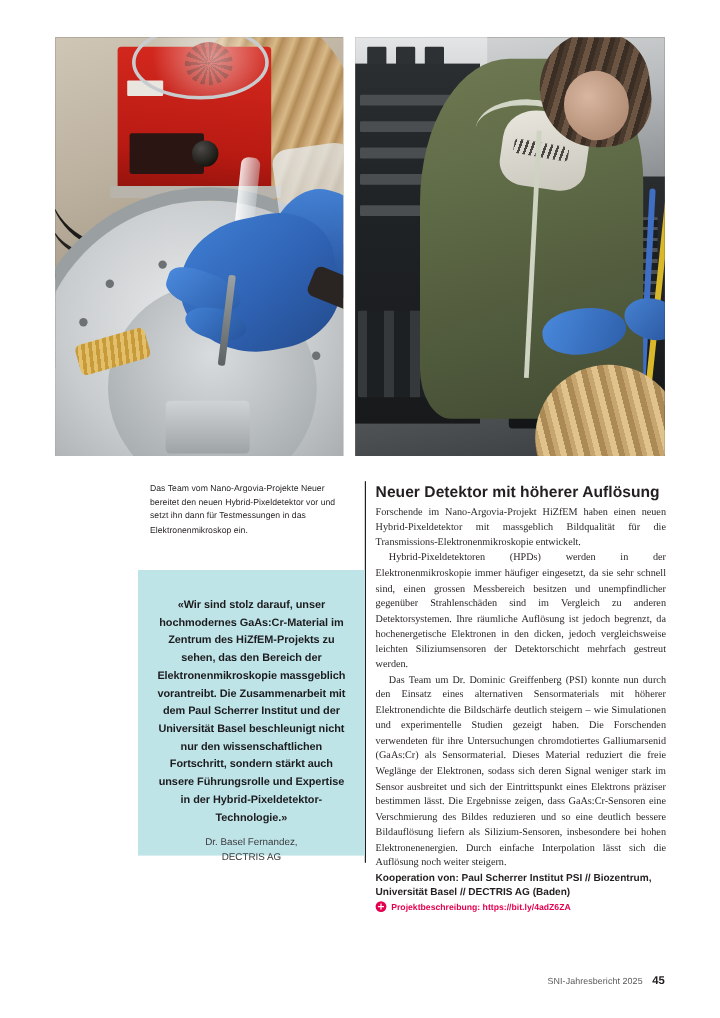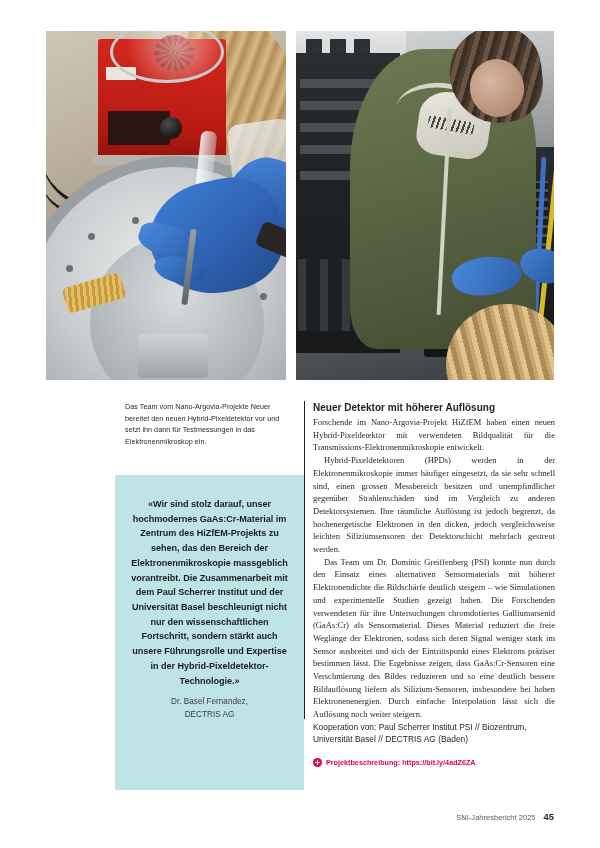--- a/index.html
+++ b/index.html
@@ -409,21 +409,21 @@
     line-height: 1.62;
     color: #231f20;
     letter-spacing: .005em;
   }
 
   .quote-box {
     position: absolute;
     left: 115px;
     top: 475px;
     width: 189px;
-    height: 315px;
+    height: 238px;
     background: #bfe4e8;
   }
   .quote-inner {
     padding: 22px 16px 0 16px;
     text-align: center;
   }
   .quote-text {
     font-size: 9.1px;
     line-height: 1.62;
     font-weight: bold;
@@ -442,51 +442,51 @@
     color: #3a3a3c;
   }
 
   .col-right {
     position: absolute;
     left: 313px;
     top: 401px;
     width: 242px;
   }
   .sub-head {
-    font-size: 10px;
+    font-size: 13px;
     font-weight: bold;
     color: #231f20;
     line-height: 1.35;
     margin: 0 0 1.5px 0;
     letter-spacing: .002em;
   }
   .body-p {
     font-family: "Liberation Serif", serif;
     font-size: 8.5px;
     line-height: 1.495;
     color: #231f20;
     text-align: justify;
     margin: 0;
     hyphens: auto;
   }
   .body-p.indent { text-indent: 11px; }
 
   .coop {
     font-size: 8.4px;
-    font-weight: normal;
+    font-weight: bold;
     line-height: 1.42;
     color: #231f20;
     margin-top: 1px;
   }
 
   .link-row {
     display: flex;
     align-items: flex-start;
     gap: 4px;
-    margin-top: 12px;
+    margin-top: 1px;
   }
   .link-icon {
     flex: 0 0 auto;
     width: 9px; height: 9px;
     border-radius: 50%;
     background: #e5004f;
     position: relative;
     margin-top: .5px;
   }
   .link-icon::before,
@@ -617,21 +617,21 @@
   <div class="quote-box">
     <div class="quote-inner">
       <div class="quote-text">«Wir sind stolz darauf, unser hochmodernes GaAs:Cr-Material im Zentrum des HiZfEM-Projekts zu sehen, das den Bereich der Elektronenmikroskopie massgeblich vorantreibt. Die Zusammenarbeit mit dem Paul Scherrer Institut und der Universität Basel beschleunigt nicht nur den wissenschaftlichen Fortschritt, sondern stärkt auch unsere Führungsrolle und Expertise in der Hybrid-Pixeldetektor-Technologie.»</div>
       <div class="quote-author">Dr. Basel Fernandez,</div>
       <div class="quote-org">DECTRIS AG</div>
     </div>
   </div>
 
   <div class="col-right">
     <h2 class="sub-head">Neuer Detektor mit höherer Auflösung</h2>
-    <p class="body-p">Forschende im Nano-Argovia-Projekt HiZfEM haben einen neuen Hybrid-Pixeldetektor mit verwendeten Bildqualität für die Transmissions-Elektronenmikroskopie entwickelt.</p>
+    <p class="body-p">Forschende im Nano-Argovia-Projekt HiZfEM haben einen neuen Hybrid-Pixeldetektor mit massgeblich Bildqualität für die Transmissions-Elektronenmikroskopie entwickelt.</p>
     <p class="body-p indent">Hybrid-Pixeldetektoren (HPDs) werden in der Elektronenmikroskopie immer häufiger eingesetzt, da sie sehr schnell sind, einen grossen Messbereich besitzen und unempfindlicher gegenüber Strahlenschäden sind im Vergleich zu anderen Detektorsystemen. Ihre räumliche Auflösung ist jedoch begrenzt, da hochenergetische Elektronen in den dicken, jedoch vergleichsweise leichten Siliziumsensoren der Detektorschicht mehrfach gestreut werden.</p>
     <p class="body-p indent">Das Team um Dr. Dominic Greiffenberg (PSI) konnte nun durch den Einsatz eines alternativen Sensormaterials mit höherer Elektronendichte die Bildschärfe deutlich steigern – wie Simulationen und experimentelle Studien gezeigt haben. Die Forschenden verwendeten für ihre Untersuchungen chromdotiertes Galliumarsenid (GaAs:Cr) als Sensormaterial. Dieses Material reduziert die freie Weglänge der Elektronen, sodass sich deren Signal weniger stark im Sensor ausbreitet und sich der Eintrittspunkt eines Elektrons präziser bestimmen lässt. Die Ergebnisse zeigen, dass GaAs:Cr-Sensoren eine Verschmierung des Bildes reduzieren und so eine deutlich bessere Bildauflösung liefern als Silizium-Sensoren, insbesondere bei hohen Elektronenenergien. Durch einfache Interpolation lässt sich die Auflösung noch weiter steigern.</p>
     <div class="coop">Kooperation von: Paul Scherrer Institut PSI // Biozentrum, Universität Basel // DECTRIS AG (Baden)</div>
     <div class="link-row">
       <span class="link-icon"></span>
       <span class="link-text">Projektbeschreibung: https://bit.ly/4adZ6ZA</span>
     </div>
   </div>
 
   <div class="footer">

